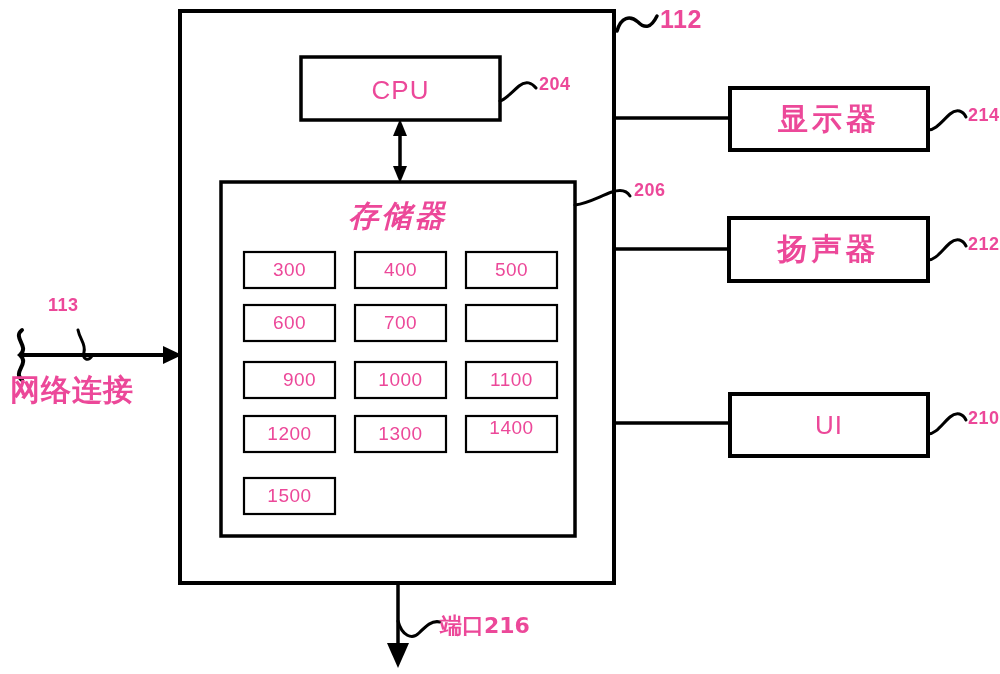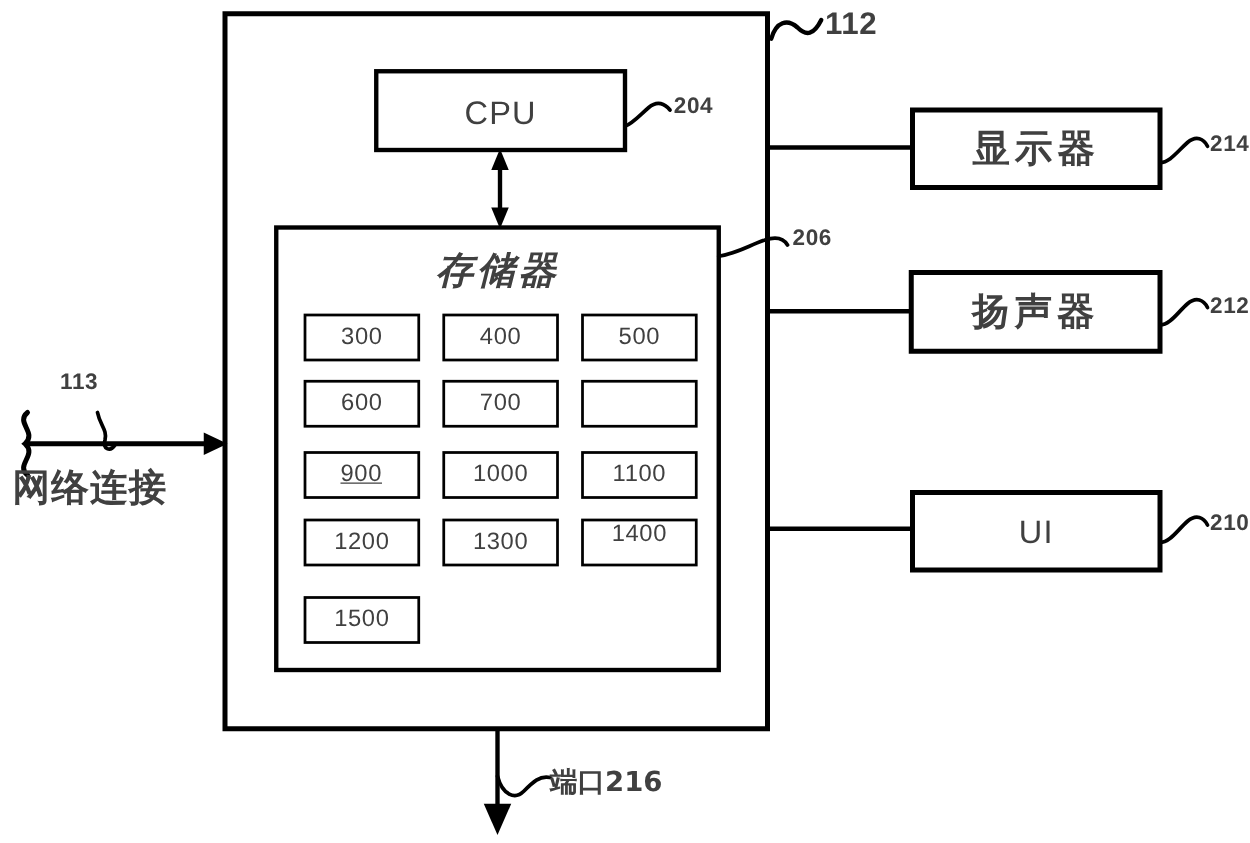--- a/index.html
+++ b/index.html
@@ -19,21 +19,21 @@
   }
   #canvas svg.layer {
     position: absolute;
     left: 0;
     top: 0;
     width: 1000px;
     height: 674px;
   }
   .lbl {
     position: absolute;
-    color: #404040;
+    color: #ec4899;
     white-space: nowrap;
   }
   
   .ref {
     font-family: "Liberation Sans", sans-serif;
     font-size: 18px;
     font-weight: bold;
     letter-spacing: 0.5px;
   }
   .ref-112 { font-size: 25px; }
@@ -160,21 +160,21 @@
   <div class="lbl center-box memtitle" style="left:221px; top:195px; width:354px; height:42px;">存储器</div>
   <div class="lbl ref" style="left:634px; top:180px;">206</div>
 
   <div class="lbl center-box celltext" style="left:244px; top:252px; width:91px; height:36px;">300</div>
   <div class="lbl center-box celltext" style="left:355px; top:252px; width:91px; height:36px;">400</div>
   <div class="lbl center-box celltext" style="left:466px; top:252px; width:91px; height:36px;">500</div>
 
   <div class="lbl center-box celltext" style="left:244px; top:305px; width:91px; height:36px;">600</div>
   <div class="lbl center-box celltext" style="left:355px; top:305px; width:91px; height:36px;">700</div>
 
-  <div class="lbl center-box celltext" style="left:244px; top:362px; width:90px; height:36px;text-decoration:underline;">900</div>
+  <div class="lbl center-box celltext" style="left:244px; top:362px; width:111px; height:36px;">900</div>
   <div class="lbl center-box celltext" style="left:355px; top:362px; width:91px; height:36px;">1000</div>
   <div class="lbl center-box celltext" style="left:466px; top:362px; width:91px; height:36px;">1100</div>
 
   <div class="lbl center-box celltext" style="left:244px; top:416px; width:91px; height:36px;">1200</div>
   <div class="lbl center-box celltext" style="left:355px; top:416px; width:91px; height:36px;">1300</div>
   <div class="lbl center-box celltext" style="left:466px; top:416px; width:91px; height:24px;">1400</div>
 
   <div class="lbl center-box celltext" style="left:244px; top:478px; width:91px; height:36px;">1500</div>
 
   <div class="lbl center-box boxtext-cjk" style="left:730px; top:88px; width:198px; height:62px;">显示器</div>

